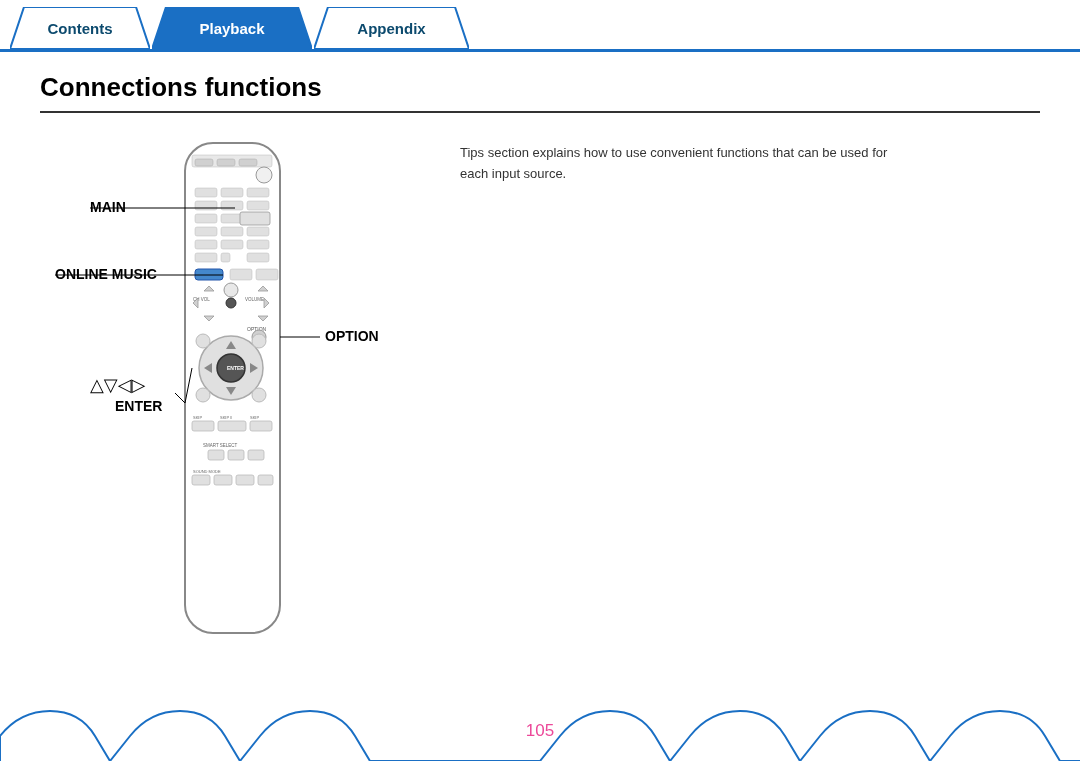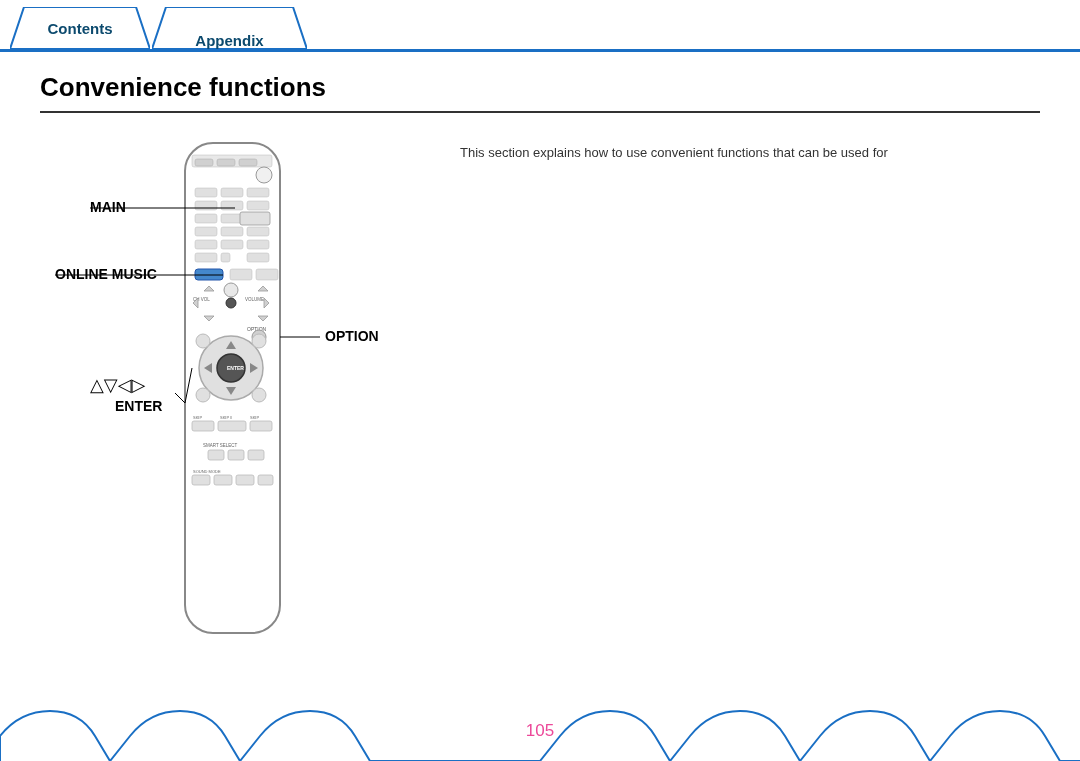--- a/index.html
+++ b/index.html
@@ -106,30 +106,36 @@
 <body>
 
 <div class="nav-bar">
 
   <div class="nav-item" style="min-width:140px;">
     <svg class="tab-bg" viewBox="0 0 140 42" preserveAspectRatio="none">
       <polygon points="14,0 126,0 140,42 0,42" fill="white" stroke="#1a6fc4" stroke-width="2"></polygon>
     </svg>
     <span>Contents</span>
   </div>
-  <div class="nav-item" style="min-width:155px;align-items:flex-end;">
+  <div class="nav-item active" style="min-width:160px;">
+    <svg class="tab-bg" viewBox="0 0 160 42" preserveAspectRatio="none">
+      <polygon points="14,0 146,0 160,42 0,42" fill="#1a6fc4" stroke="#1a6fc4" stroke-width="2"></polygon>
+    </svg>
+    <span>Playback</span>
+  </div>
+  <div class="nav-item" style="min-width:155px;">
     <svg class="tab-bg" viewBox="0 0 155 42" preserveAspectRatio="none">
       <polygon points="14,0 141,0 155,42 0,42" fill="white" stroke="#1a6fc4" stroke-width="2"></polygon>
     </svg>
     <span>Appendix</span>
   </div>
 </div>
 
 <div class="main-content">
-  <div class="page-title">Convenience functions</div>
+  <div class="page-title">Connections functions</div>
 
   <div class="content-area">
 
     <div class="remote-area">
       <svg width="380" height="545" viewBox="0 0 380 545">
 
         <rect x="145" y="10" width="95" height="490" rx="28" ry="28" fill="white" stroke="#888" stroke-width="2"></rect>
 
         <rect x="152" y="22" width="80" height="12" rx="2" fill="#e8e8e8" stroke="#bbb" stroke-width="0.5"></rect>
 
@@ -231,21 +237,22 @@
         <text x="285" y="208" font-size="14" font-weight="bold" fill="#000">OPTION</text>
 
         <text x="50" y="258" font-size="18" fill="#000">△▽◁▷</text>
         <text x="75" y="278" font-size="14" font-weight="bold" fill="#000">ENTER</text>
         <line x1="152" y1="235" x2="145" y2="270" stroke="black" stroke-width="1"></line>
         <line x1="145" y1="270" x2="135" y2="260" stroke="black" stroke-width="1"></line>
       </svg>
     </div>
 
     <div class="description-area">
-      <p>This section explains how to use convenient functions that can be used for</p>
+      <p>Tips section explains how to use convenient functions that can be used for</p>
+      <p>each input source.</p>
     </div>
   </div>
 </div>
 
 <div class="page-number">105</div>
 
 <div class="bottom-nav">
   <svg width="1080" height="55" viewBox="0 0 1080 55" preserveAspectRatio="none">
 
     <path d="M0,55 L0,30 Q20,5 50,5 Q80,5 95,30 L110,55" fill="none" stroke="#1a6fc4" stroke-width="2"></path>

